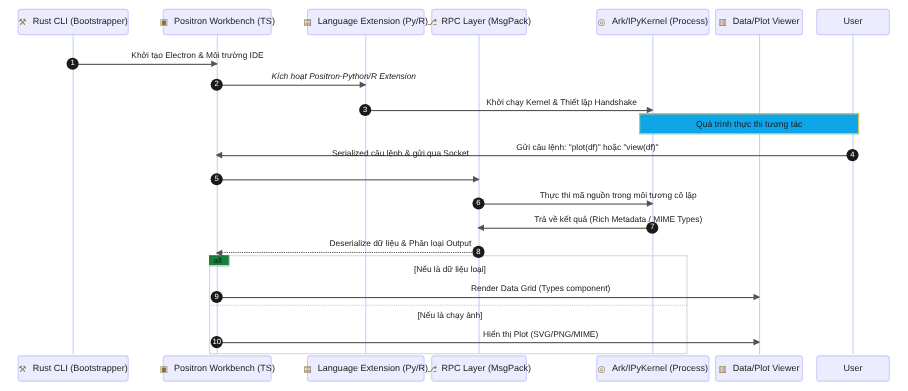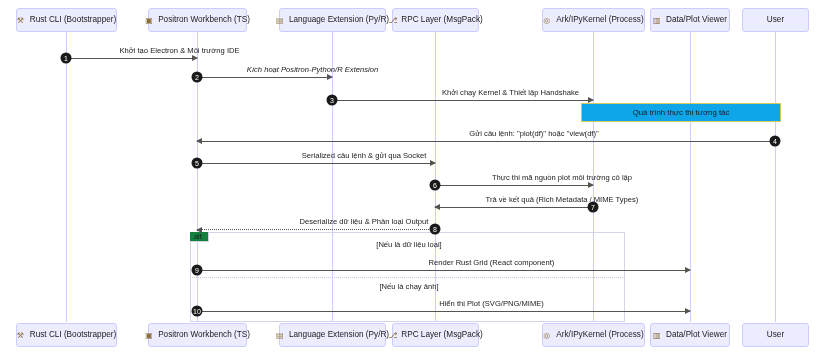--- a/index.html
+++ b/index.html
@@ -187,41 +187,41 @@
       <div class="msg-label" style="left: 462.5px; top: 89px;">Khởi chạy Kernel &amp; Thiết lập Handshake</div>
       <div class="seqnum" style="left: 332px; top: 100px;">3</div>
       <div class="msg" style="left: 197px; top: 141px; width: 578px;">
         <div class="arrowhead left"></div>
       </div>
       <div class="msg-label" style="left: 486px; top: 130px;">Gửi câu lệnh: "plot(df)" hoặc "view(df)"</div>
       <div class="seqnum" style="left: 775px; top: 141px;">4</div>
       <div class="msg" style="left: 197px; top: 163px; width: 238px;">
         <div class="arrowhead right"></div>
       </div>
-      <div class="msg-label" style="left: 316px; top: 152px;">Serialized câu lệnh &amp; gửi qua Socket</div>
+      <div class="msg-label" style="left: 316px; top: 136px;">Serialized câu lệnh &amp; gửi qua Socket</div>
       <div class="seqnum" style="left: 197px; top: 163px;">5</div>
       <div class="msg" style="left: 435px; top: 185px; width: 158px;">
         <div class="arrowhead right"></div>
       </div>
-      <div class="msg-label" style="left: 514px; top: 174px;">Thực thi mã nguồn plot môi trường cô lập</div>
+      <div class="msg-label" style="left: 514px; top: 174px;">Thực thi mã nguồn trong môi tương cô lập</div>
       <div class="seqnum" style="left: 435px; top: 185px;">6</div>
       <div class="msg" style="left: 435px; top: 207px; width: 158px;">
         <div class="arrowhead left"></div>
       </div>
       <div class="msg-label" style="left: 514px; top: 196px;">Trả về kết quả (Rich Metadata / MIME Types)</div>
       <div class="seqnum" style="left: 593px; top: 207px;">7</div>
       <div class="msg dashed" style="left: 197px; top: 229px; width: 238px;">
         <div class="arrowhead left"></div>
       </div>
       <div class="msg-label" style="left: 316px; top: 218px;">Deserialize dữ liệu &amp; Phân loại Output</div>
       <div class="seqnum" style="left: 435px; top: 229px;">8</div>
       <div class="msg" style="left: 197px; top: 270px; width: 493px;">
         <div class="arrowhead right"></div>
       </div>
-      <div class="msg-label" style="left: 443.5px; top: 259px;">Render Rust Grid (React component)</div>
+      <div class="msg-label" style="left: 443.5px; top: 259px;">Render Data Grid (Types component)</div>
       <div class="seqnum" style="left: 197px; top: 270px;">9</div>
       <div class="msg" style="left: 197px; top: 311px; width: 493px;">
         <div class="arrowhead right"></div>
       </div>
       <div class="msg-label" style="left: 443.5px; top: 300px;">Hiển thị Plot (SVG/PNG/MIME)</div>
       <div class="seqnum" style="left: 197px; top: 311px;">10</div>
     </div>
   <div id="actors-top">
       <div class="actor-box" style="left: 16px; width: 101px; top: 8px;">
         <span class="actor-ico" style="font-size: 8px; line-height: 9px; color: rgb(139, 111, 58);">⚒</span>

